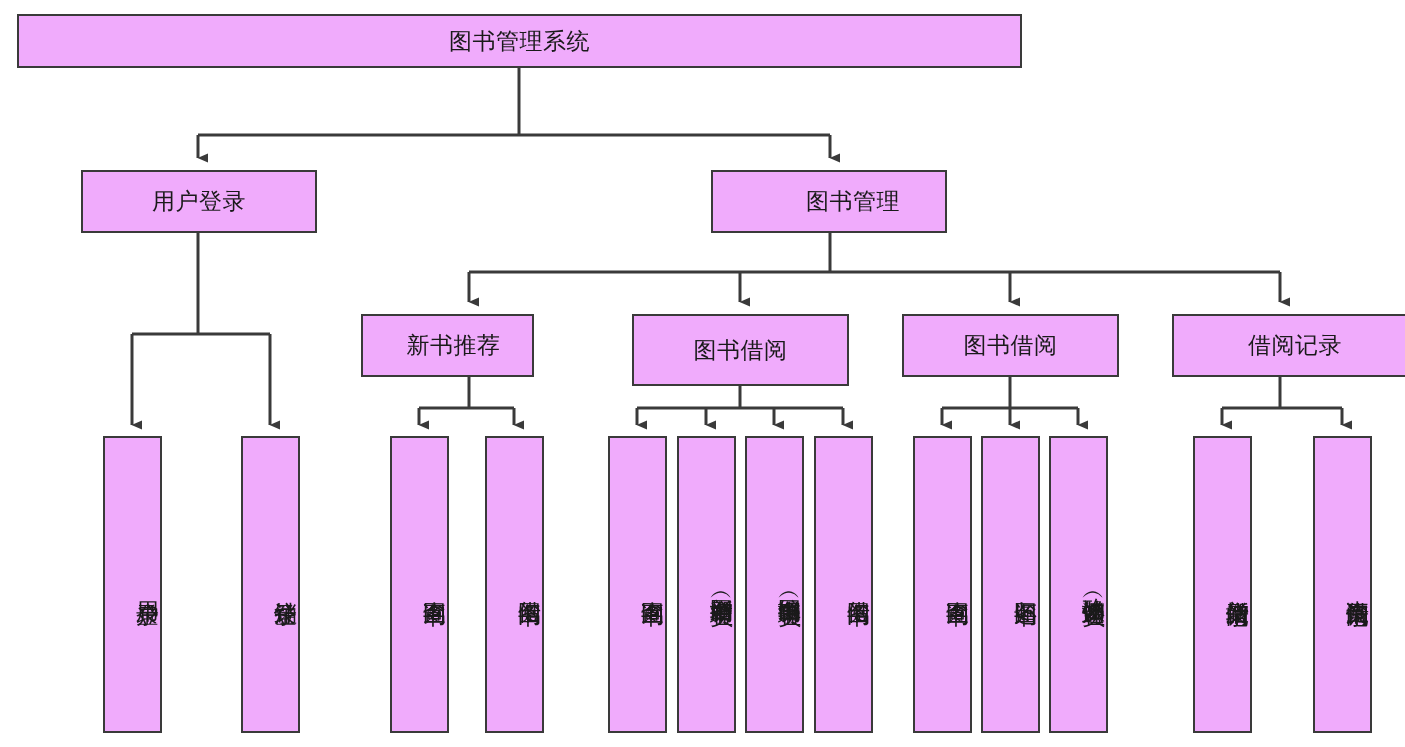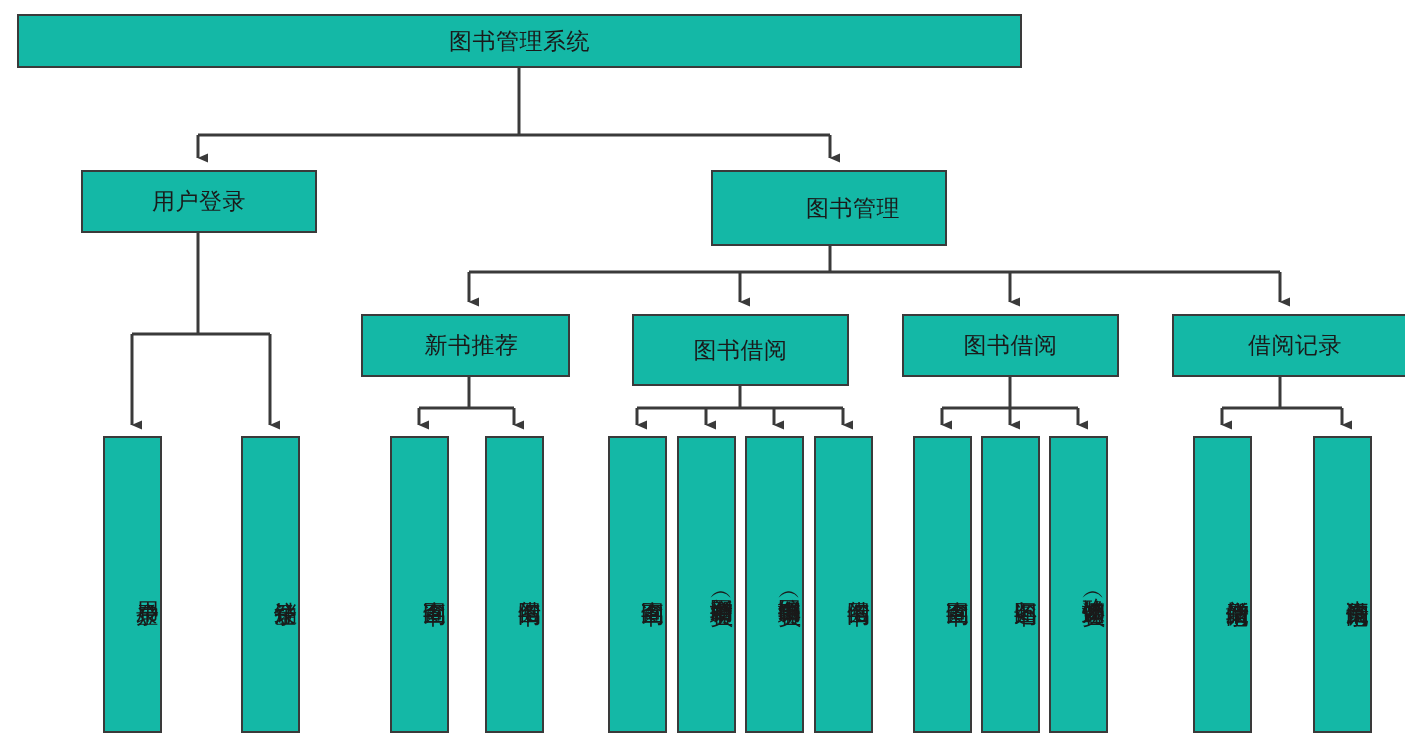--- a/index.html
+++ b/index.html
@@ -22,21 +22,21 @@
     position: absolute;
     left: 0;
     top: 0;
     width: 1405px;
     height: 747px;
   }
   .node {
     position: absolute;
     box-sizing: border-box;
     border: 2.5px solid #3a3a3a;
-    background: #14b8a6;
+    background: #f0abfc;
     display: flex;
     align-items: center;
     justify-content: center;
     color: #1a1a1a;
     text-align: center;
     line-height: 1.05;
   }
   .node.horiz {
     font-size: 23px;
     letter-spacing: 0.5px;
@@ -115,23 +115,23 @@
       <path d="M 1222,408 L 1342,408"></path>
       <path d="M 1222,408 L 1222,425" marker-end="url(#arrowhead)"></path>
       <path d="M 1342,408 L 1342,425" marker-end="url(#arrowhead)"></path>
     </g>
   </svg>
 
   <div class="node horiz" style="left:17px; top:14px; width:1005px; height:54px;">图书管理系统</div>
 
   <div class="node horiz" style="left:81px; top:170px; width:236px; height:63px;">用户登录</div>
 
-  <div class="node horiz" style="left:711px; top:170px; width:236px; height:76px;padding-left:48px;">图书管理</div>
+  <div class="node horiz" style="left:711px; top:170px; width:236px; height:63px;padding-left:48px;">图书管理</div>
 
-  <div class="node horiz" style="left:361px; top:314px; width:209px; height:63px;padding-left:12px;">新书推荐</div>
+  <div class="node horiz" style="left:361px; top:314px; width:173px; height:63px;padding-left:12px;">新书推荐</div>
 
   <div class="node horiz" style="left:632px; top:314px; width:217px; height:72px;">图书借阅</div>
 
   <div class="node horiz" style="left:902px; top:314px; width:217px; height:63px;">图书借阅</div>
 
   <div class="node horiz" style="left:1172px; top:314px; width:246px; height:63px;">借阅记录</div>
 
   <div class="node vert" style="left:103px; top:436px; width:59px; height:297px;">用户登录</div>
 
   <div class="node vert" style="left:241px; top:436px; width:59px; height:297px;">注销登录</div>

